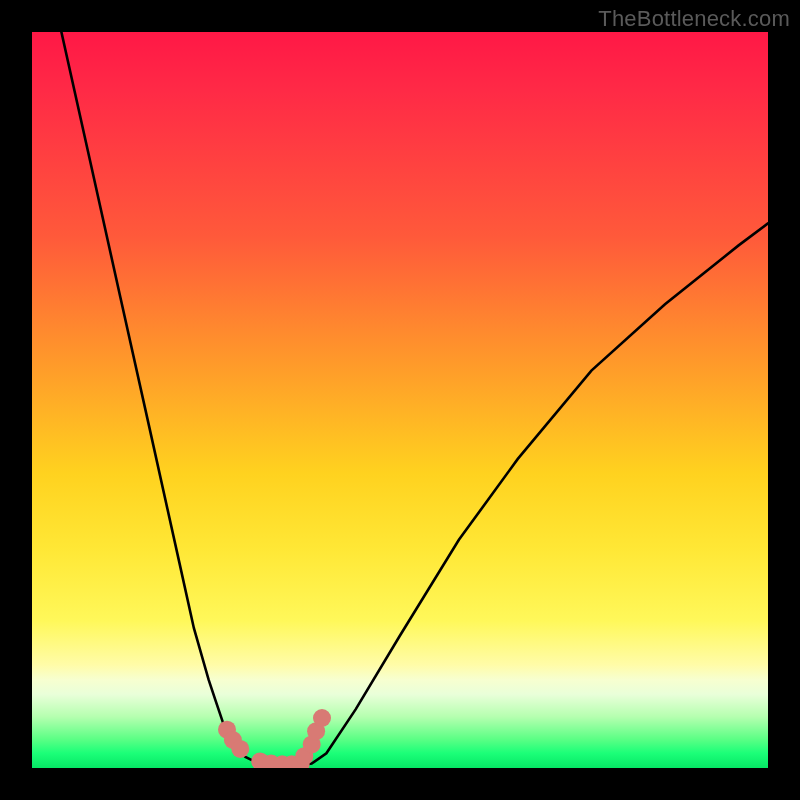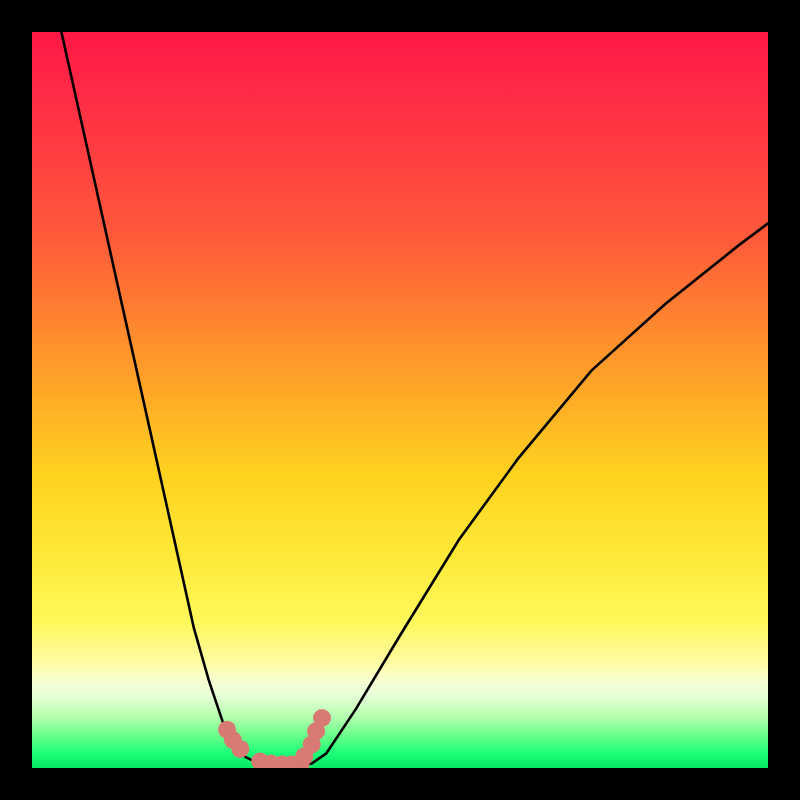--- a/index.html
+++ b/index.html
@@ -93,13 +93,14 @@
           <circle cx="268.6" cy="732.0" r="9" class="marker"></circle>
           <circle cx="272.3" cy="724.2" r="9" class="marker"></circle>
           <circle cx="279.7" cy="712.4" r="9" class="marker"></circle>
           <circle cx="284.1" cy="699.2" r="9" class="marker"></circle>
           <circle cx="290.0" cy="686.0" r="9" class="marker"></circle>
         </g>
     </svg>
 
   </div>
 
+  <div class="watermark">TheBottleneck.com</div>
 </div>
 
 </body></html>

